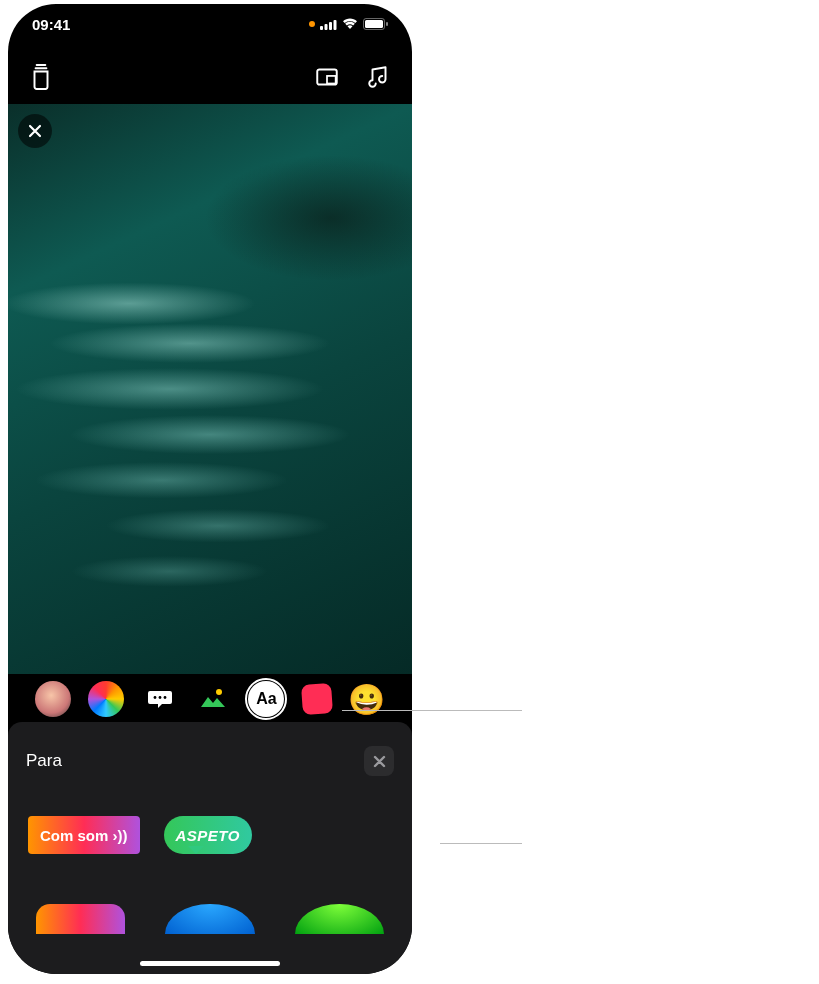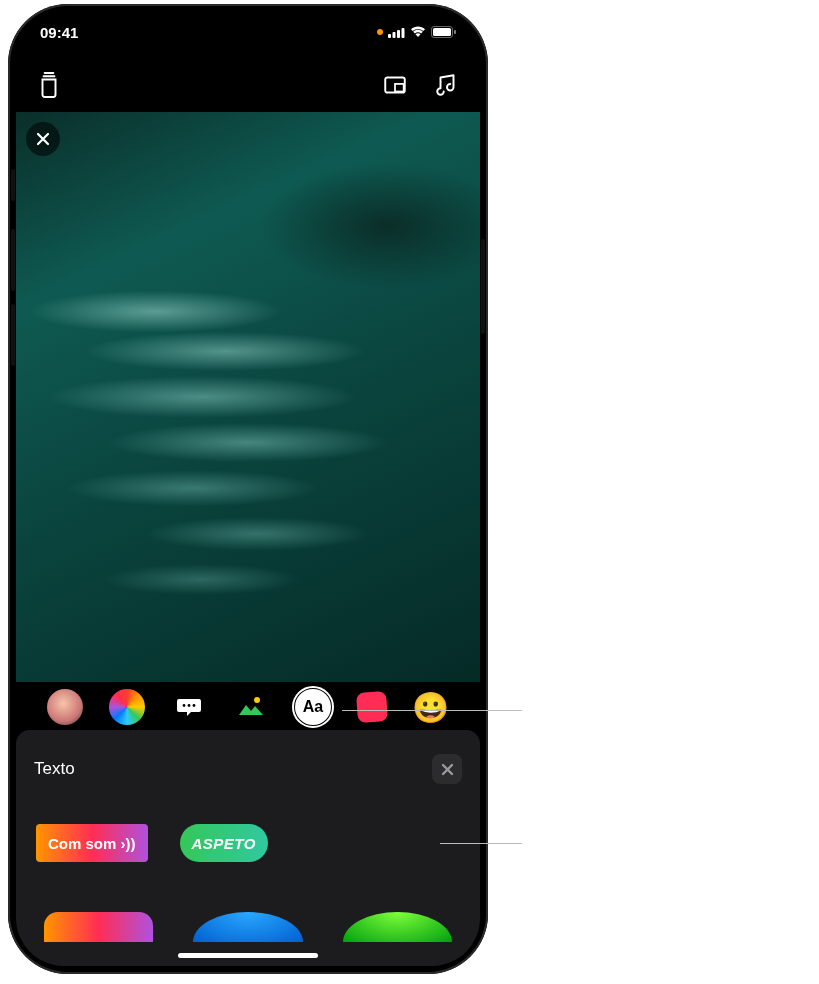--- a/index.html
+++ b/index.html
@@ -7,25 +7,25 @@
     background: #fff;
     font-family: -apple-system, Helvetica, Arial, sans-serif;
     width: 819px;
     height: 984px;
     position: relative;
   }
   .phone-frame {
     position: absolute;
     left: 8px;
     top: 4px;
-    width: 480px;
+    width: 404px;
     height: 970px;
     background: #000;
     border-radius: 60px;
-    padding: 8px;
+    padding: 0;
     box-shadow: inset 0 0 0 2px #2a2a2a;
   }
   .side-btn {
     position: absolute;
     background: #111;
     border-radius: 2px;
   }
   .side-btn.left1 { left: 3px; top: 165px; width: 4px; height: 32px; }
   .side-btn.left2 { left: 3px; top: 225px; width: 4px; height: 62px; }
   .side-btn.left3 { left: 3px; top: 300px; width: 4px; height: 62px; }
@@ -150,21 +150,21 @@
   }
   .panel-close {
     width: 30px; height: 30px;
     border-radius: 8px;
     background: #2c2c2e;
     color: #9a9a9e;
     display: flex; align-items: center; justify-content: center;
   }
   .styles {
     display: flex;
-    gap: 32px;
+    gap: 24px;
     padding: 34px 20px 0 20px;
   }
   .style-chip {
     height: 38px;
     display: flex; align-items: center; justify-content: center;
     padding: 0 12px;
     color: #fff;
     font-weight: 700;
     font-size: 15px;
     border-radius: 4px;
@@ -303,21 +303,21 @@
         <span class="ring"></span>
         <span style="font-weight:700;font-size:16px">Aa</span>
       </div>
       <div class="eff sticker"></div>
       <div class="eff emoji">😀</div>
     </div>
 
     <div class="panel">
 
       <div class="panel-header">
-        <span>Texto</span>
+        <span>Para</span>
         <div class="panel-close">
           <svg width="13" height="13" viewBox="0 0 13 13">
               <path d="M2 2 L11 11 M11 2 L2 11" stroke="#9a9a9e" stroke-width="2.4" stroke-linecap="round"></path>
             </svg>
         </div>
       </div>
       <div class="styles">
         <div class="style-chip chip-comsom">
           <span>Com som ›))</span>
         </div>

